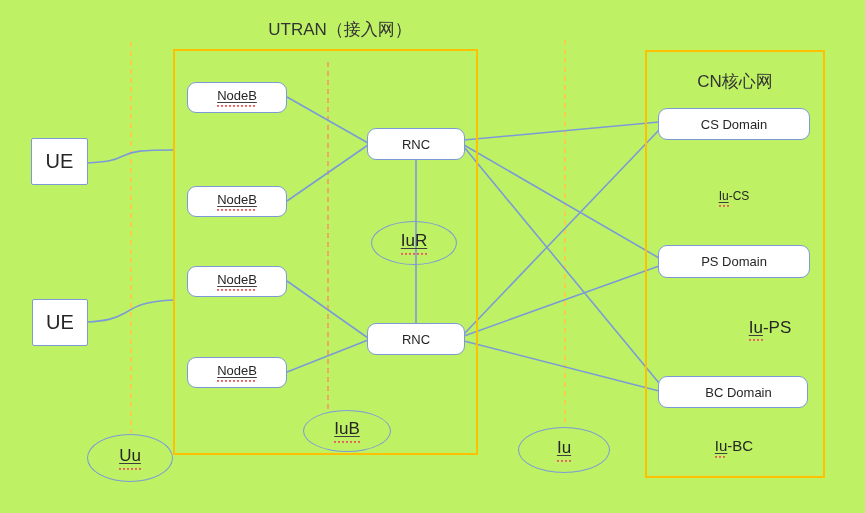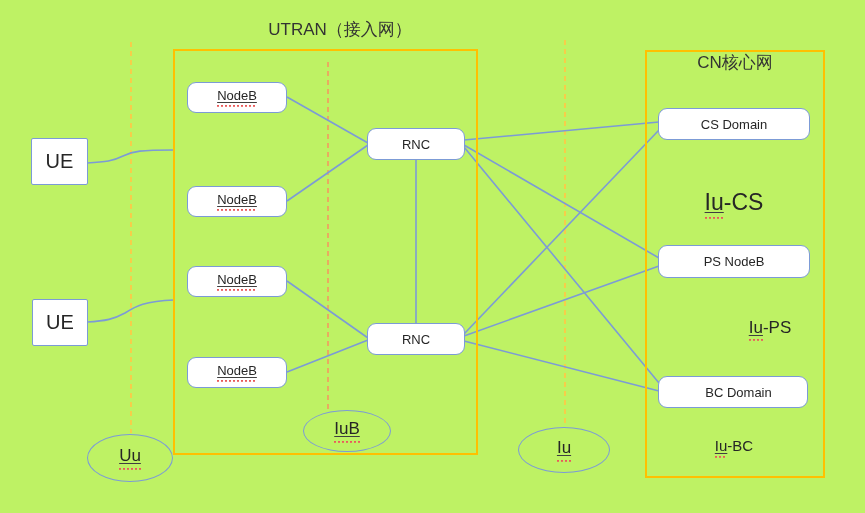--- a/index.html
+++ b/index.html
@@ -66,21 +66,21 @@
     <line class="blue" x1="464" y1="334" x2="659" y2="130"></line>
     <line class="blue" x1="464" y1="336" x2="659" y2="266"></line>
     <line class="blue" x1="464" y1="341" x2="659" y2="391"></line>
   </svg>
 
   <div class="lbl title" style="left:240px;top:18px;width:200px;">UTRAN（接入网）</div>
 
   <div class="frame" style="left:173px;top:49px;width:305px;height:406px;"></div>
 
   <div class="frame" style="left:645px;top:50px;width:180px;height:428px;"></div>
-  <div class="lbl title" style="left:645px;top:51px;width:180px;">CN核心网</div>
+  <div class="lbl title" style="left:645px;top:70px;width:180px;">CN核心网</div>
 
   <div class="node square" style="left:31px;top:138px;width:57px;height:47px;">
     <span>UE</span>
   </div>
   <div class="node square" style="left:32px;top:299px;width:56px;height:47px;">
     <span>UE</span>
   </div>
 
   <div class="node rounded" style="left:187px;top:82px;width:100px;height:31px;">
     <span class="usq">NodeB</span>
@@ -99,36 +99,39 @@
     <span>RNC</span>
   </div>
   <div class="node rounded" style="left:367px;top:323px;width:98px;height:32px;">
     <span>RNC</span>
   </div>
 
   <div class="node rounded" style="left:658px;top:108px;width:152px;height:32px;">
     <span>CS Domain</span>
   </div>
   <div class="node rounded" style="left:658px;top:245px;width:152px;height:33px;">
-    <span>PS NodeB</span>
+    <span>PS Domain</span>
   </div>
   <div class="node rounded" style="left:658px;top:376px;width:150px;height:32px;padding-left:11px;">
     <span>BC Domain</span>
   </div>
 
-  <div class="lbl" style="left:658px;top:189px;width:152px;font-size:23px;">
+  <div class="lbl" style="left:658px;top:189px;width:152px;font-size:12px;">
     <span class="usq">Iu</span><span>-CS</span>
   </div>
   <div class="lbl" style="left:694px;top:318px;width:152px;font-size:17px;">
     <span class="usq">Iu</span><span>-PS</span>
   </div>
   <div class="lbl" style="left:658px;top:437px;width:152px;font-size:15px;">
     <span class="usq">Iu</span><span>-BC</span>
   </div>
 
+  <div class="ellipse" style="left:371px;top:221px;width:86px;height:44px;">
+    <span class="usq">IuR</span>
+  </div>
   <div class="ellipse" style="left:87px;top:434px;width:86px;height:48px;text-align:right;">
     <span class="usq">Uu</span>
   </div>
   <div class="ellipse" style="left:303px;top:410px;width:88px;height:42px;">
     <span class="usq">IuB</span>
   </div>
   <div class="ellipse" style="left:518px;top:427px;width:92px;height:46px;">
     <span class="usq">Iu</span>
   </div>
 

